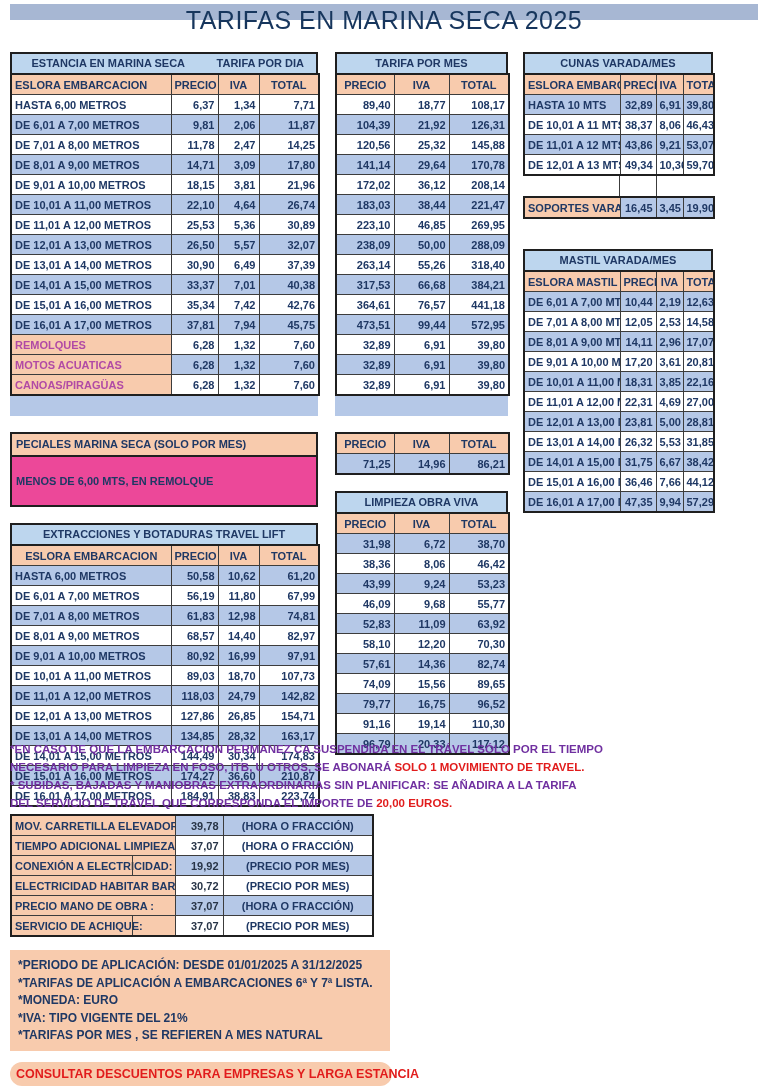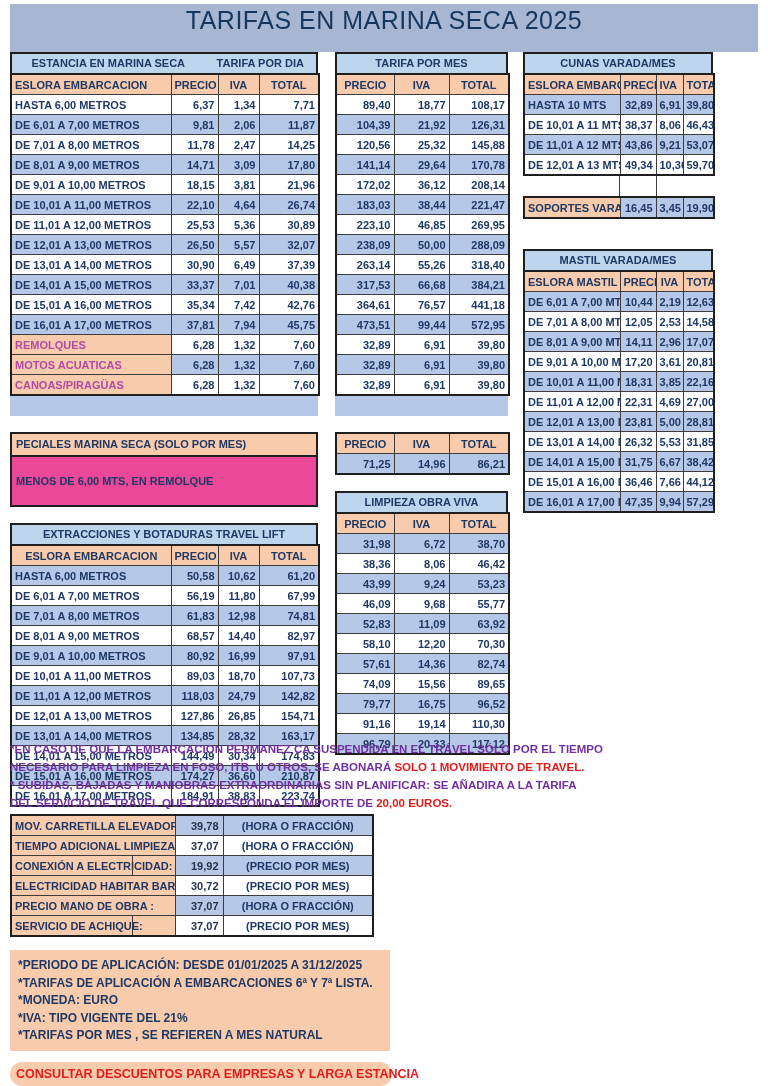--- a/index.html
+++ b/index.html
@@ -4,21 +4,21 @@
 <style>
   html,body{margin:0;padding:0;background:#ffffff;}
   body{
     width:768px;height:1086px;position:relative;overflow:hidden;
     font-family:"Liberation Sans", sans-serif;
     -webkit-font-smoothing:antialiased;
   }
   .abs{position:absolute;}
   
   .title-bar{
-    left:10px;top:4px;width:748px;height:48px;
+    left:10px;top:4px;width:748px;height:16px;
     background:#a7b7d3;color:#17365d;
     font-size:25px;line-height:33px;text-align:center;
     letter-spacing:.5px;
   }
   
   table.tbl{border-collapse:collapse;table-layout:fixed;width:100%;}
   table.tbl td,table.tbl th{
     border:1px solid #3c3c3c;height:19px;padding:0 3px;
     font-size:11px;font-weight:bold;color:#1f3864;
     overflow:hidden;white-space:nowrap;

